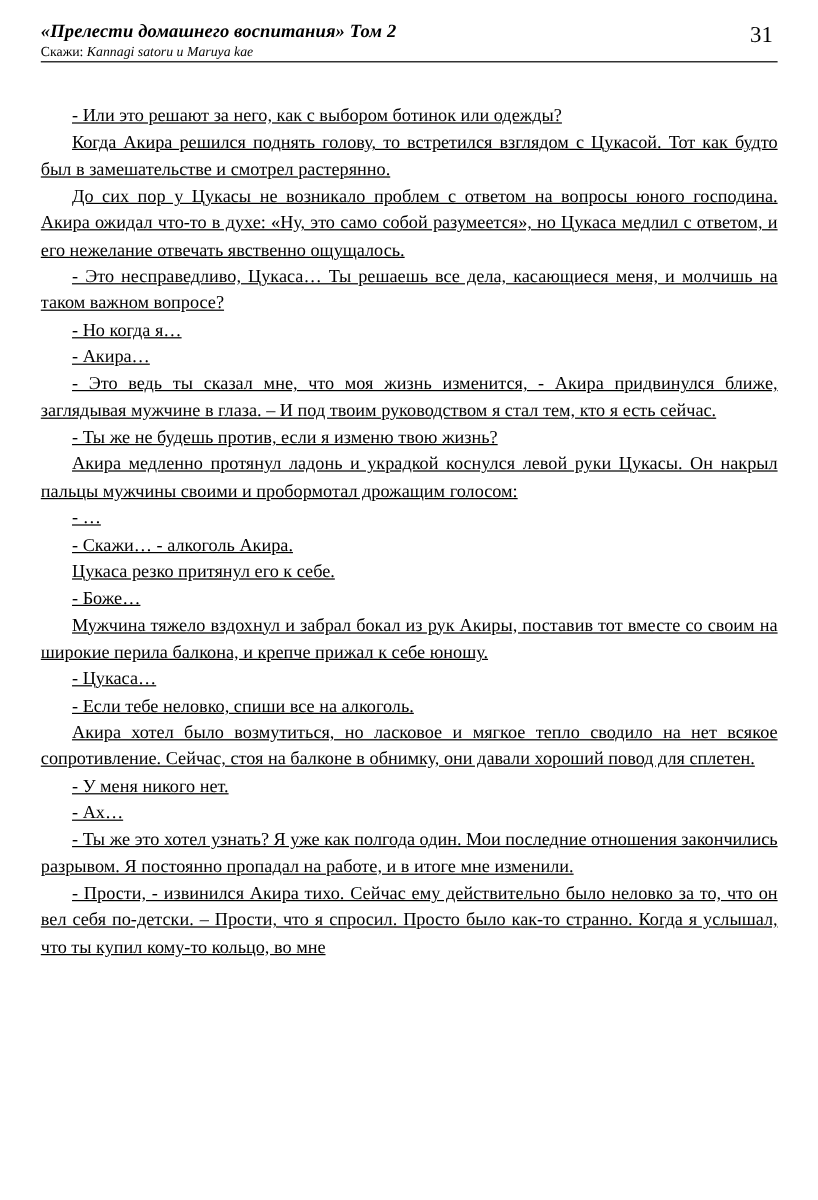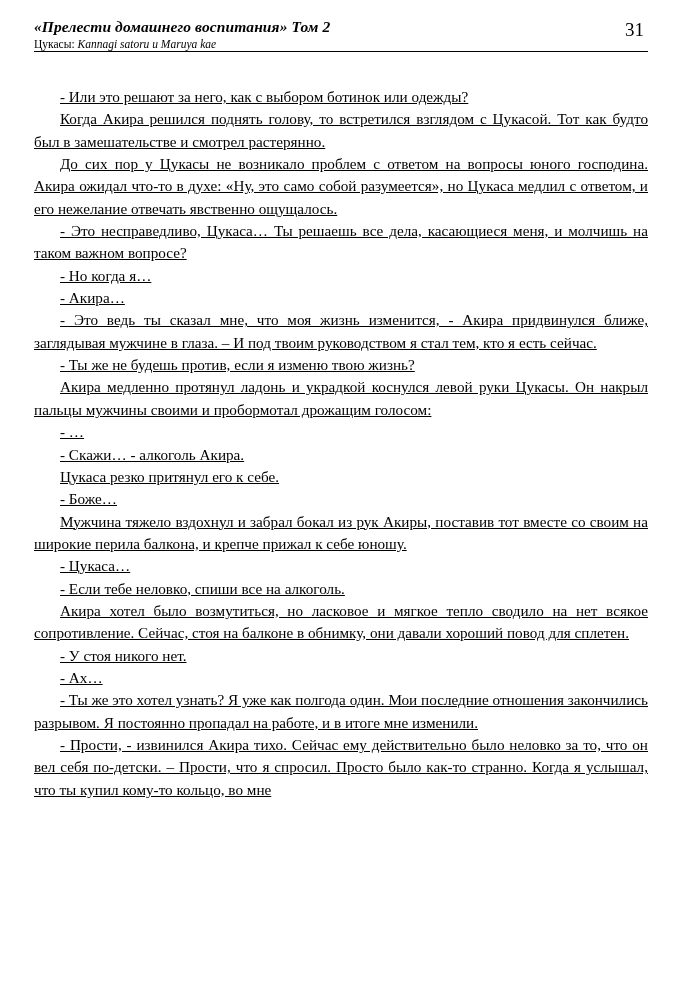--- a/index.html
+++ b/index.html
@@ -77,21 +77,21 @@
   }
 </style>
 </head>
 <body>
 
 <div class="page">
 
   <div class="header">
     <div class="header-left">
       <div class="book-title">«Прелести домашнего воспитания» Том 2</div>
-      <div class="authors"><span>Цукасы:</span> <span class="auth-names">Kannagi satoru и Maruya kae</span></div>
+      <div class="authors"><span>Скажи:</span> <span class="auth-names">Kannagi satoru и Maruya kae</span></div>
     </div>
     <div class="page-number">31</div>
   </div>
 
   <hr class="rule">
 
   <div class="body-text">
     <p>- Или это решают за него, как с выбором ботинок или одежды?</p>
     <p>Когда Акира решился поднять голову, то встретился взглядом с Цукасой. Тот как будто был в замешательстве и смотрел растерянно.</p>
     <p>До сих пор у Цукасы не возникало проблем с ответом на вопросы юного господина. Акира ожидал что-то в духе: «Ну, это само собой разумеется», но Цукаса медлил с ответом, и его нежелание отвечать явственно ощущалось.</p>
@@ -102,19 +102,19 @@
     <p>- Ты же не будешь против, если я изменю твою жизнь?</p>
     <p>Акира медленно протянул ладонь и украдкой коснулся левой руки Цукасы. Он накрыл пальцы мужчины своими и пробормотал дрожащим голосом:</p>
     <p>- …</p>
     <p>- Скажи… - алкоголь Акира.</p>
     <p>Цукаса резко притянул его к себе.</p>
     <p>- Боже…</p>
     <p>Мужчина тяжело вздохнул и забрал бокал из рук Акиры, поставив тот вместе со своим на широкие перила балкона, и крепче прижал к себе юношу.</p>
     <p>- Цукаса…</p>
     <p>- Если тебе неловко, спиши все на алкоголь.</p>
     <p>Акира хотел было возмутиться, но ласковое и мягкое тепло сводило на нет всякое сопротивление. Сейчас, стоя на балконе в обнимку, они давали хороший повод для сплетен.</p>
-    <p>- У стоя никого нет.</p>
+    <p>- У меня никого нет.</p>
     <p>- Ах…</p>
     <p>- Ты же это хотел узнать? Я уже как полгода один. Мои последние отношения закончились разрывом. Я постоянно пропадал на работе, и в итоге мне изменили.</p>
     <p>- Прости, - извинился Акира тихо. Сейчас ему действительно было неловко за то, что он вел себя по-детски. – Прости, что я спросил. Просто было как-то странно. Когда я услышал, что ты купил кому-то кольцо, во мне</p>
   </div>
 
 </div>
 
 </body></html>

